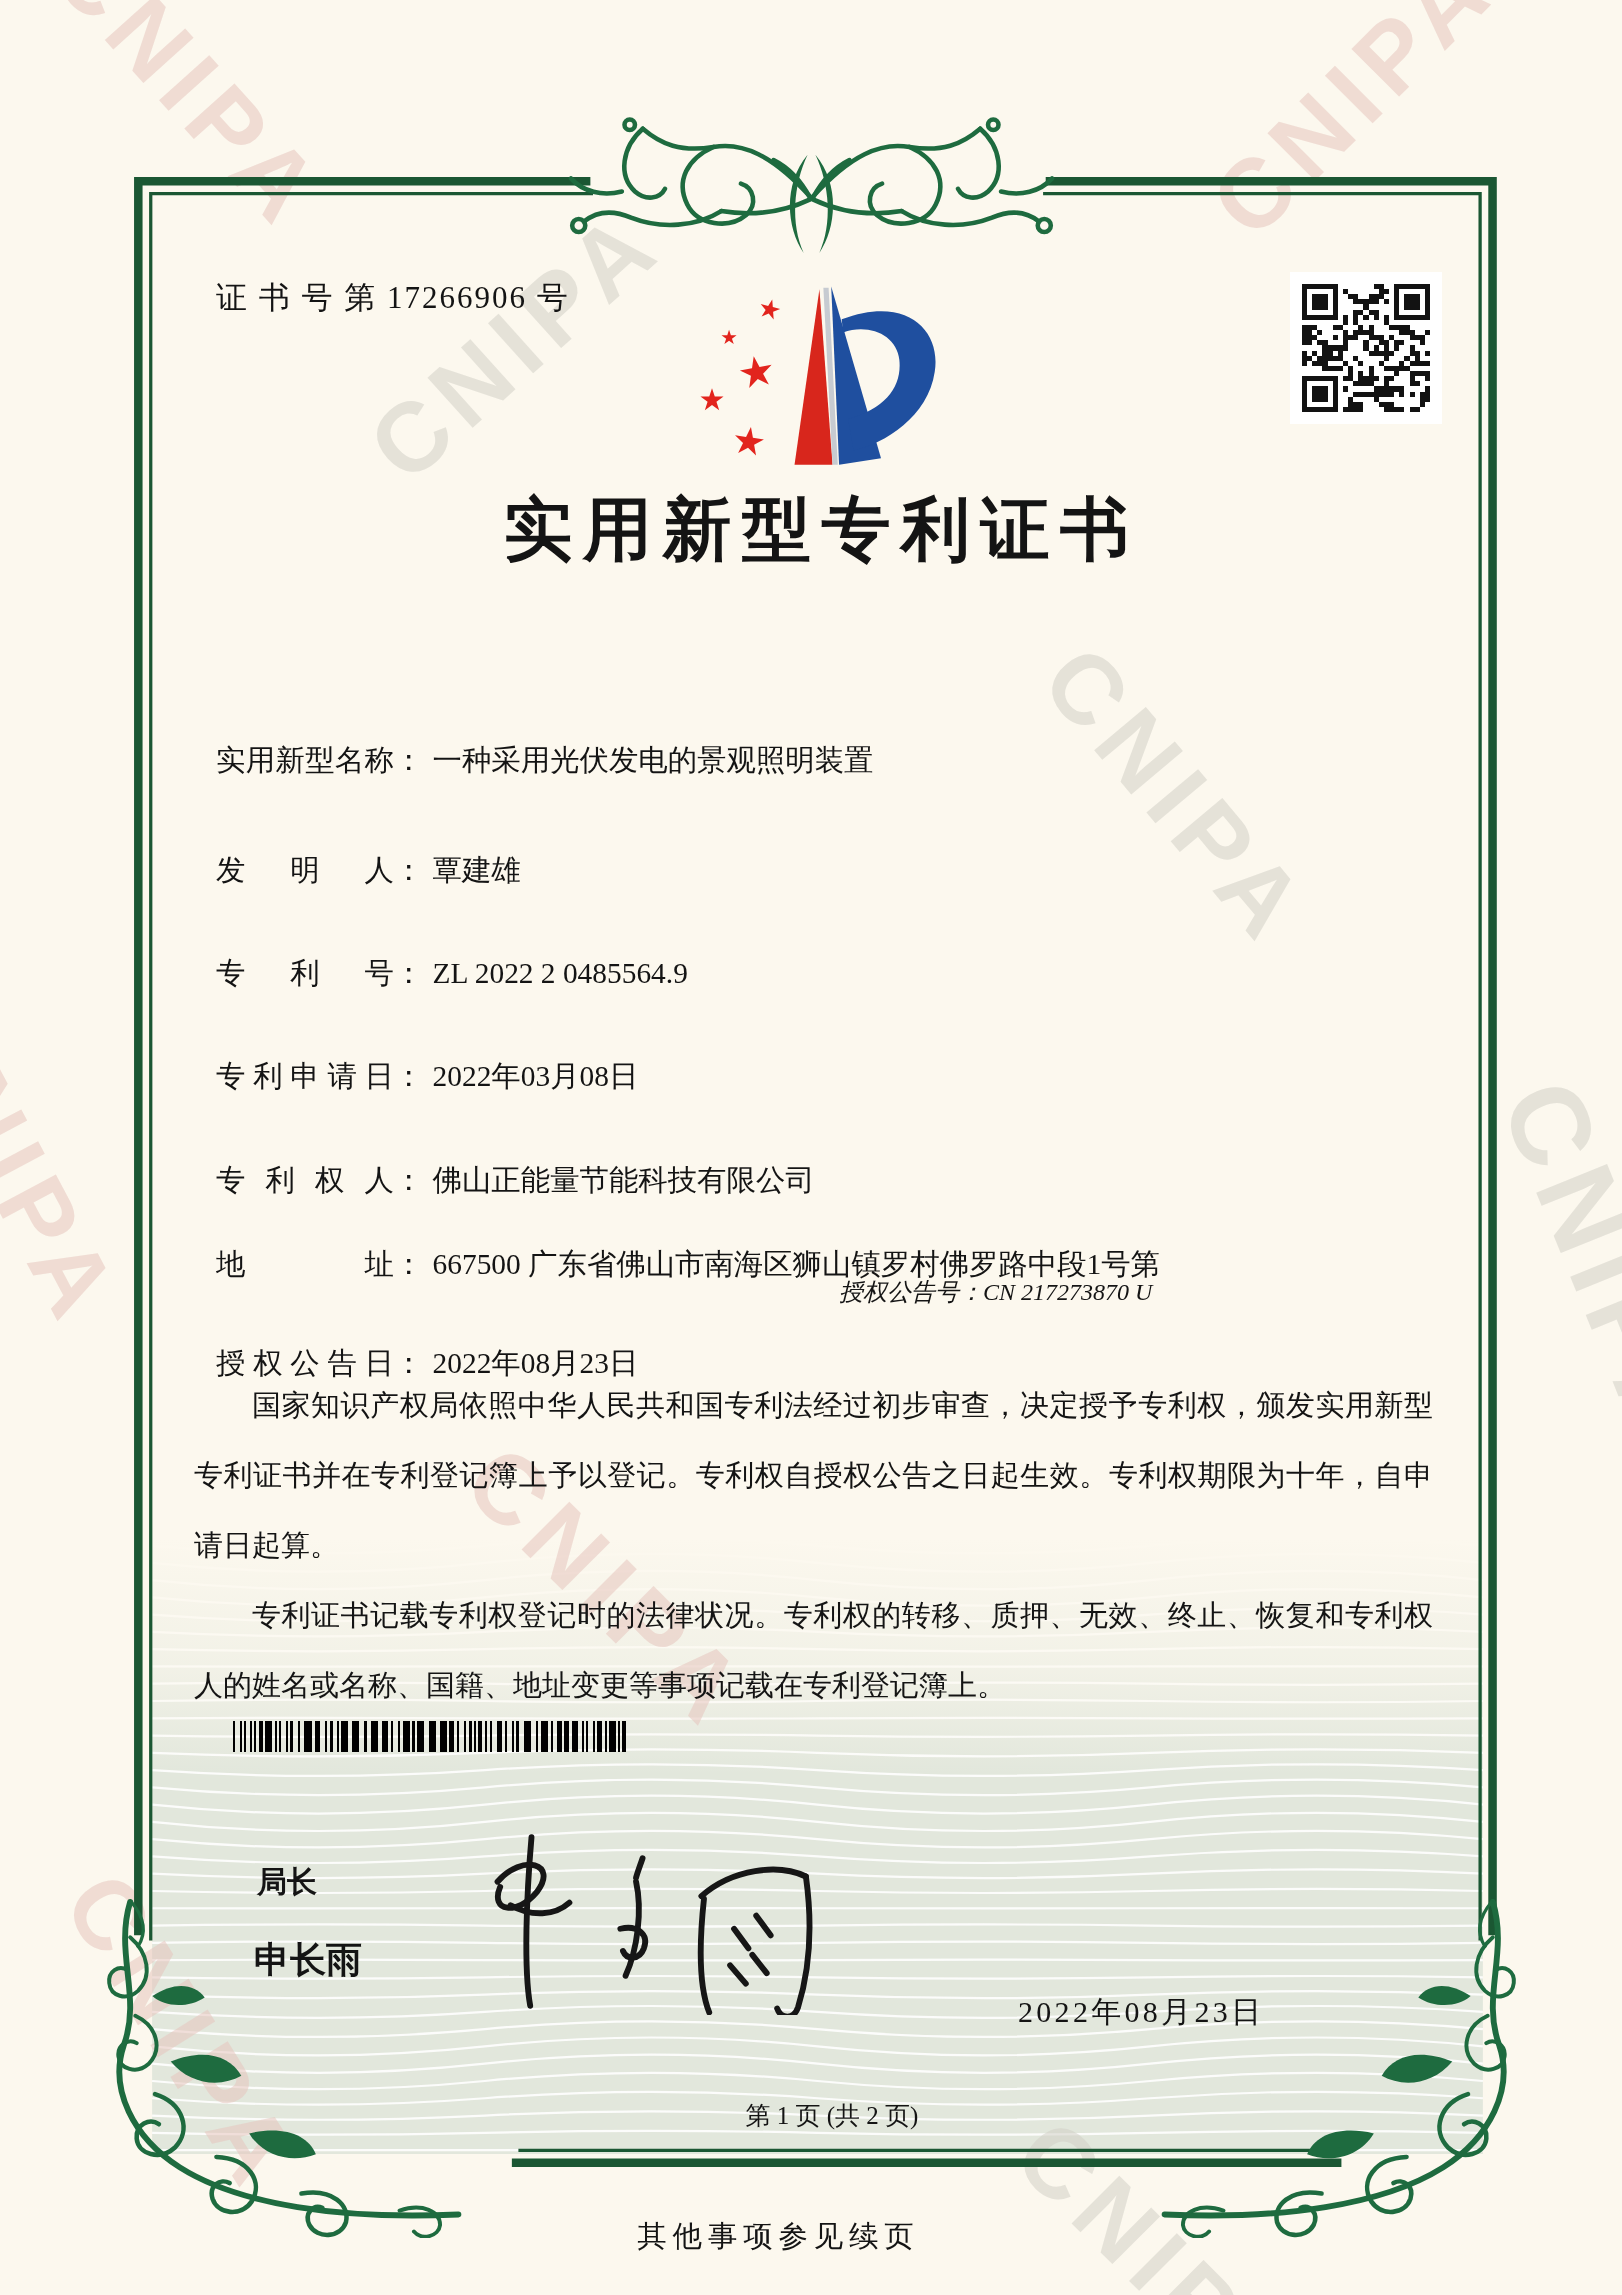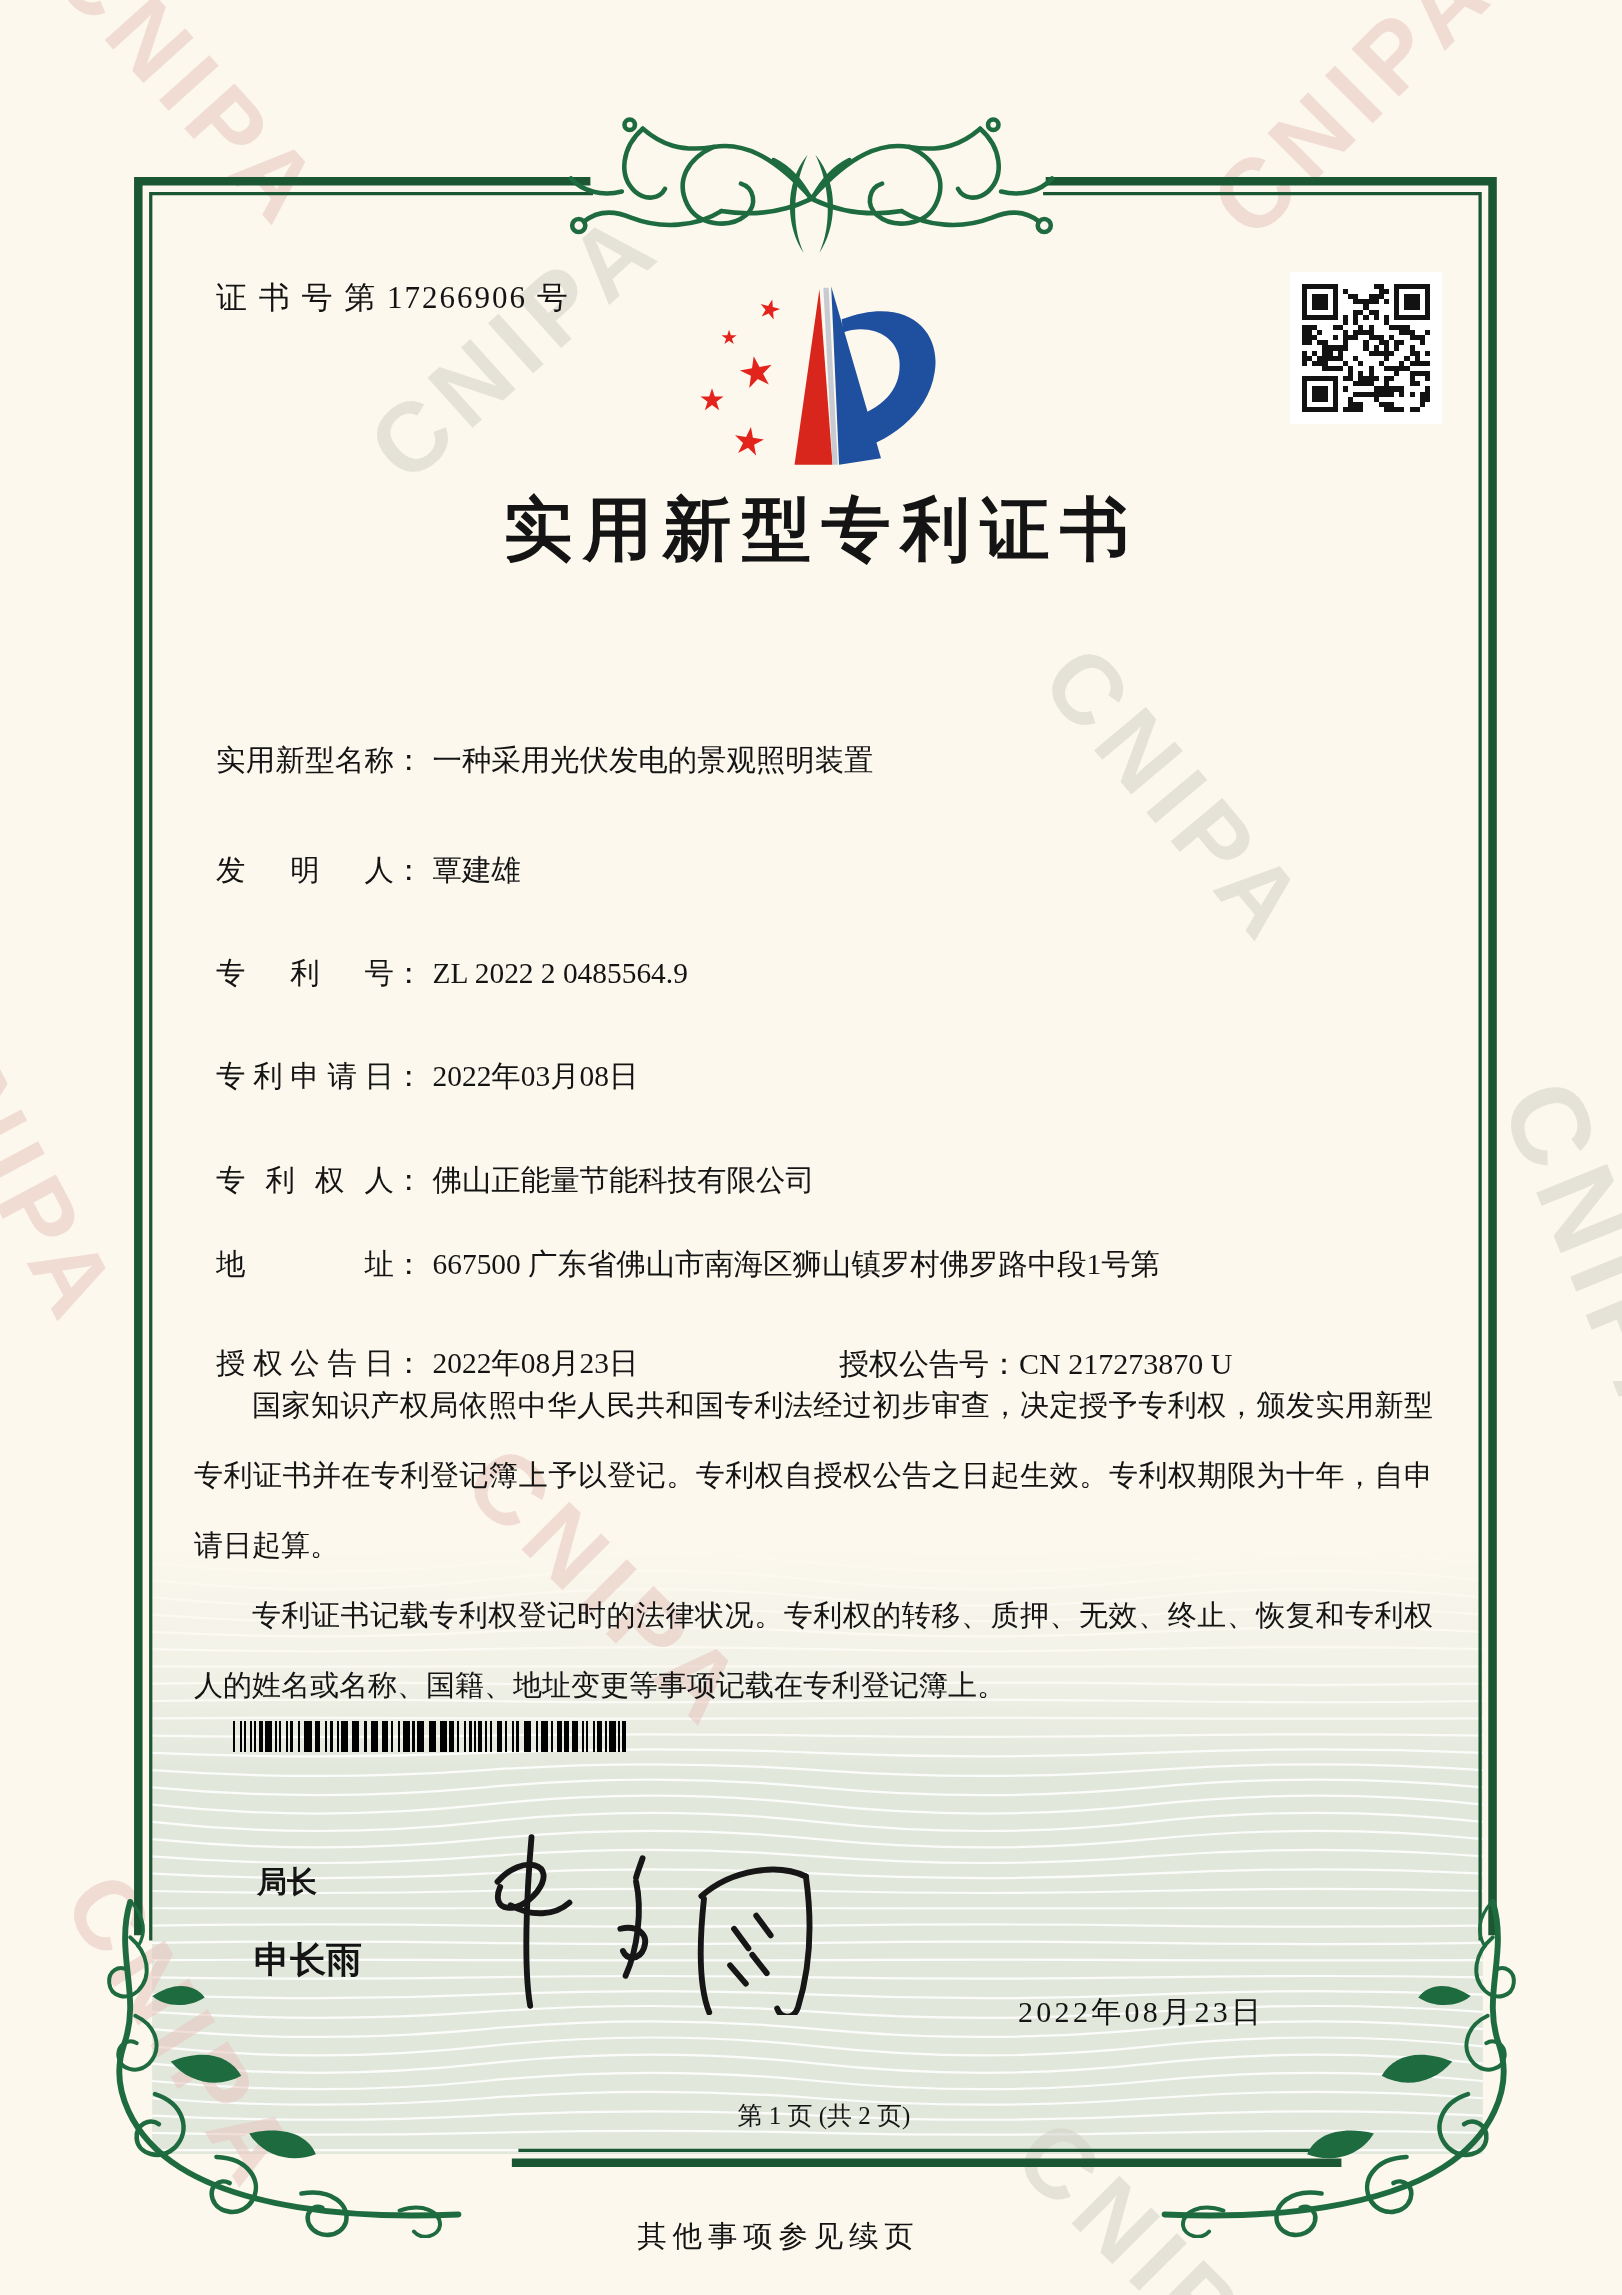--- a/index.html
+++ b/index.html
@@ -18,38 +18,38 @@
   .frame-svg{position:absolute;left:0;top:0;width:1623px;height:2295px;z-index:2;pointer-events:none;}
   .orn{position:absolute;z-index:3;}
   
   .abs{position:absolute;z-index:4;white-space:nowrap;}
   .cert-no{left:216px;top:277px;font-size:31px;letter-spacing:2px;}
   .title{left:10px;top:484px;width:1623px;text-align:center;font-size:69px;font-weight:bold;letter-spacing:10.5px;}
   .row{left:216px;font-size:29.4px;}
   .lbl{display:inline-block;width:178px;text-align:justify;text-align-last:justify;vertical-align:top;}
   .val{margin-left:9.2px;}
   .addr2{left:446px;top:1294px;font-size:29.4px;}
-  .grant2{left:839px;top:1344px;font-size:30px;}
+  .grant2{left:839px;top:1276px;font-size:24px;font-style:italic;}
   .paras{position:absolute;left:194px;top:1370px;width:1239px;z-index:4;font-size:29px;line-height:70px;
          text-align:justify;white-space:normal;}
   .paras p{margin:0;text-indent:2em;}
   
   #barcode{position:absolute;left:233px;top:1721px;width:419px;height:31px;display:flex;align-items:stretch;
            overflow:hidden;z-index:4;}
   #barcode div{background:#000;flex:0 0 auto;}
   .qrbox{position:absolute;left:1290px;top:272px;width:152px;height:152px;background:#ffffff;z-index:4;}
   #qr{position:absolute;left:1302px;top:284px;width:128px;height:128px;display:grid;
       grid-template-columns:repeat(25,1fr);grid-auto-rows:1fr;background:#fff;z-index:5;}
   #qr .on{background:#121212;}
   
   .dir-label{left:257px;top:1862px;font-size:30px;font-family:Liberation Serif, serif;font-weight:600;}
   .dir-name{left:254px;top:1936px;font-size:36px;font-family:"Liberation Sans","DejaVu Sans",sans-serif;font-weight:600;}
   .sig{position:absolute;left:471px;top:1819px;z-index:5;}
   .issue-date{left:1018px;top:1992px;font-size:30px;letter-spacing:3.3px;}
-  .page-no{left:4px;top:2099px;width:1564px;text-align:center;font-size:25px;padding-left:38px;}
+  .page-no{left:12px;top:2099px;width:1564px;text-align:center;font-size:25px;padding-left:38px;}
   .cont-note{left:0;top:2217px;width:1557px;text-align:center;font-size:29.4px;letter-spacing:5.9px;}
   .logo{position:absolute;left:691px;top:280px;z-index:4;}
 </style>
 </head>
 <body>
 
 <div class="page">
 
   <svg id="waves" viewBox="0 0 2034 940">
       <rect width="2034" height="940" fill="#e2e7dc"></rect>

